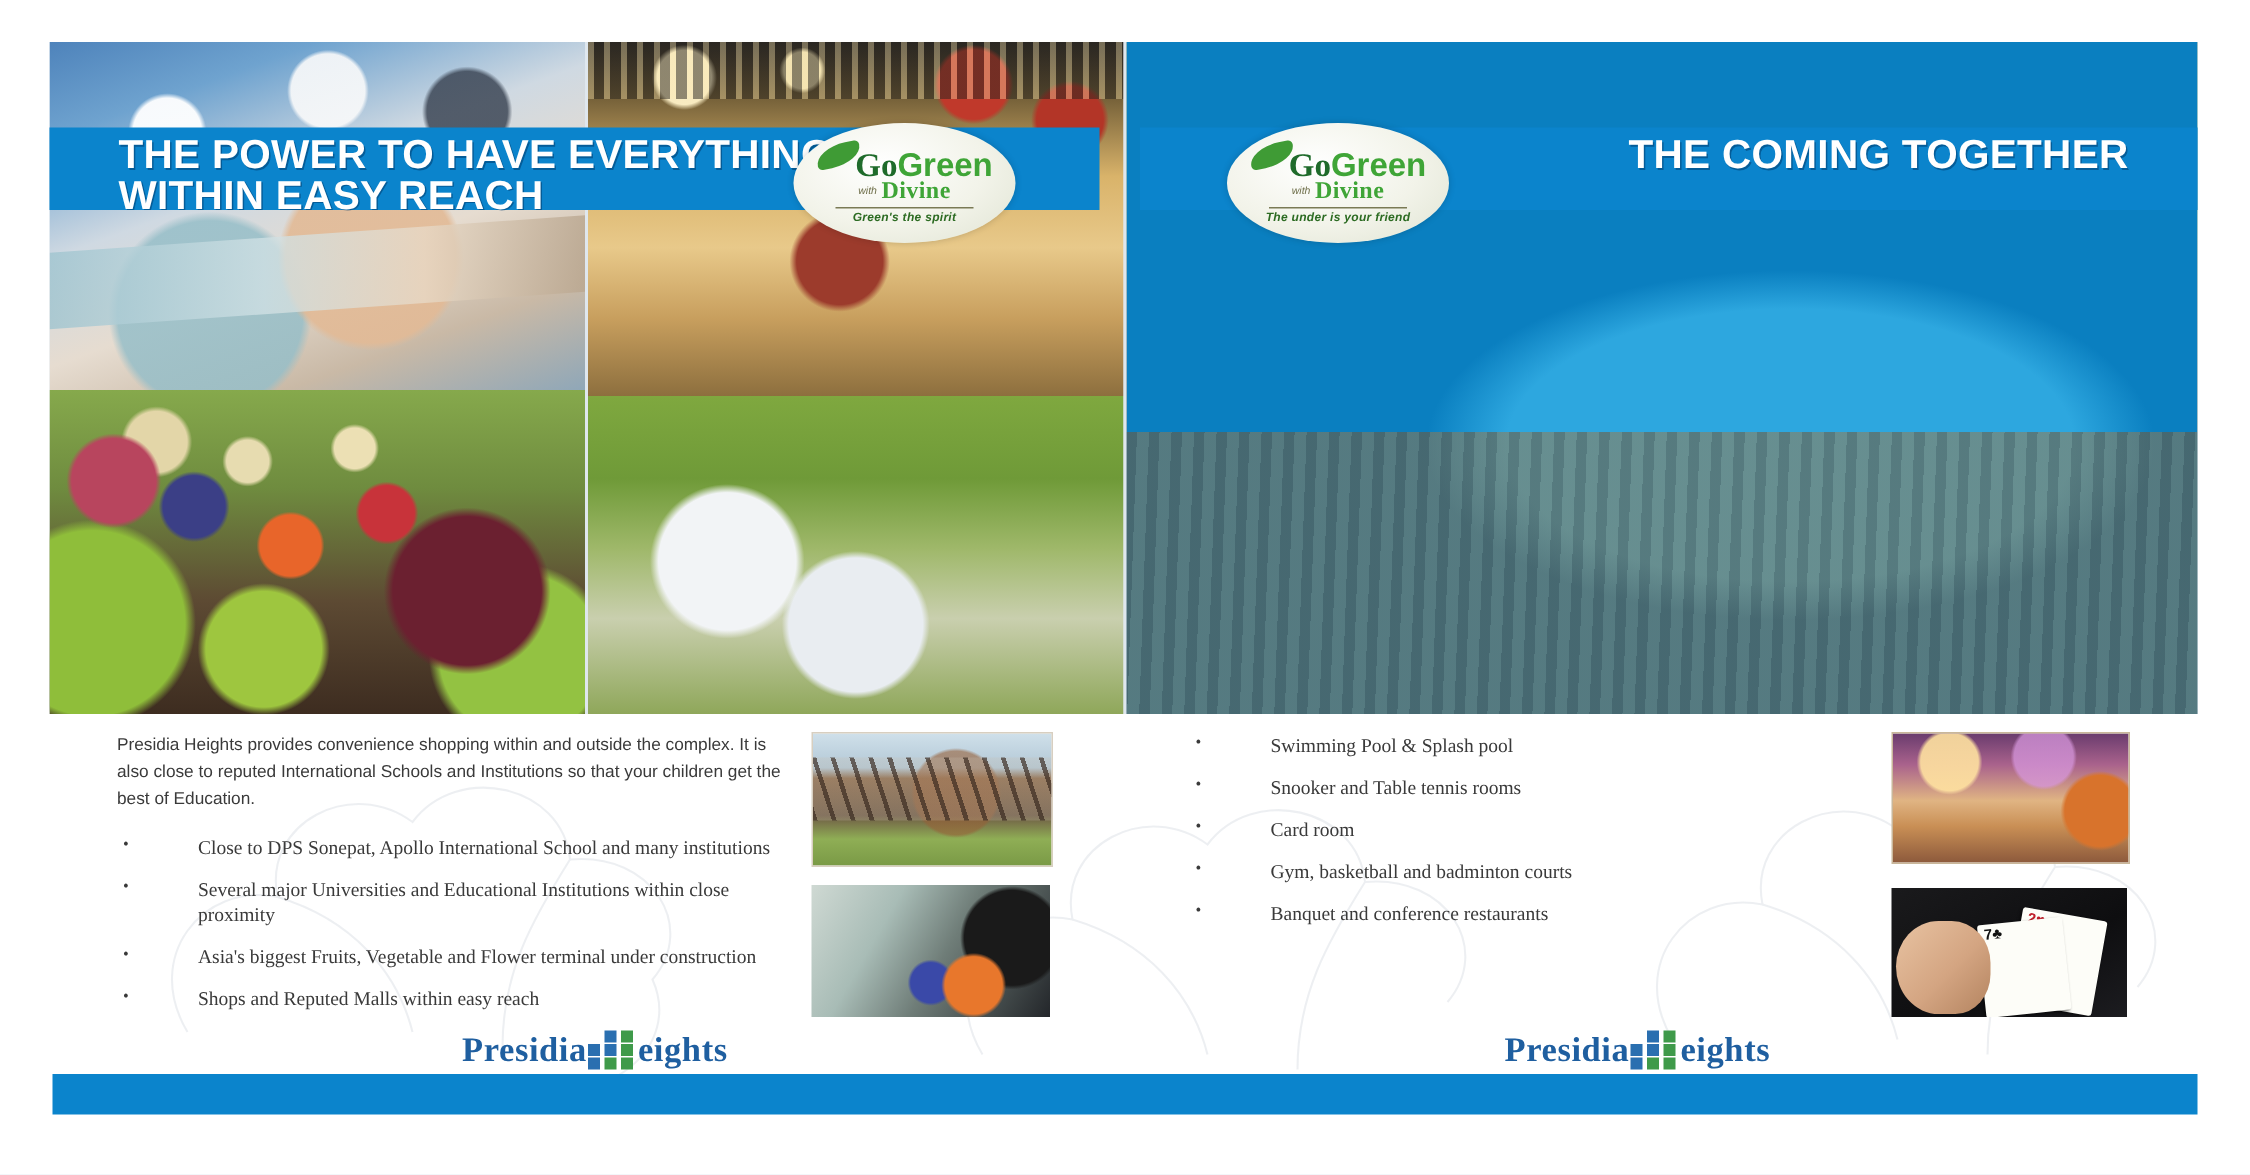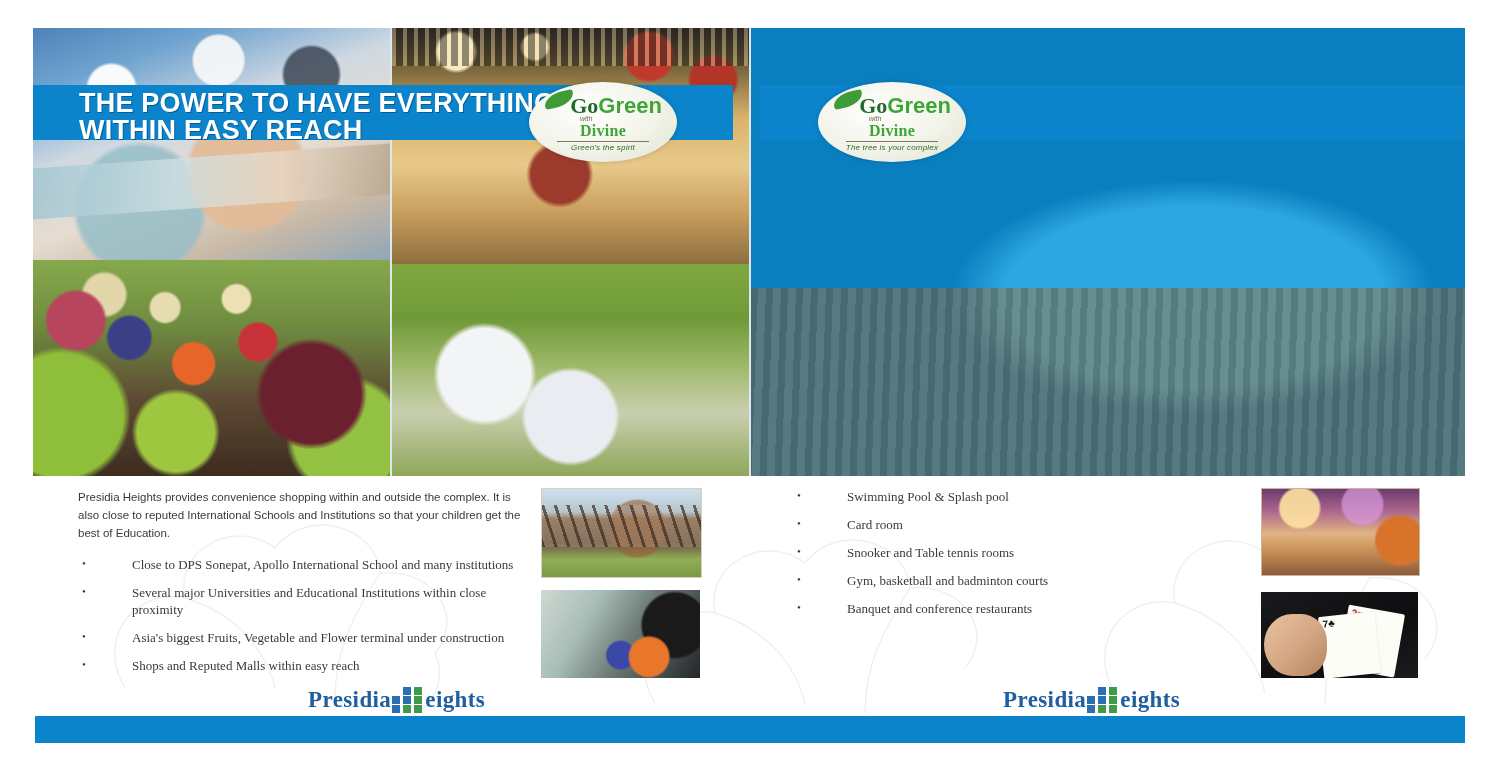--- a/index.html
+++ b/index.html
@@ -107,26 +107,26 @@
     background:radial-gradient(ellipse at 40% 35%,#ffffff 0%,#f2f3e9 55%,#dfe3d2 100%);
     box-shadow:0 0 5px rgba(0,0,0,.18);
     display:flex;flex-direction:column;align-items:center;justify-content:center;}
   .gg-left{left:529px;top:82px;}
   .gg-right{left:818px;top:82px;}
   .gg-leafrow{display:flex;align-items:flex-end;line-height:1;}
   .gg-leaf{width:30px;height:15px;margin-right:-4px;margin-bottom:10px;
     background:#3f9b35;border-radius:70% 10% 70% 10%/80% 20% 80% 20%;transform:rotate(-12deg);}
   .gg-go{font-size:22px;font-weight:bold;color:#1f6b2b;font-family:"Liberation Serif",serif;}
   .gg-green{font-size:22px;font-weight:bold;color:#3fa537;font-family:Liberation Sans, sans-serif;}
-  .gg-row2{display:flex;align-items:flex-start;margin-top:-2px;flex-direction:column;}
+  .gg-row2{display:flex;align-items:center;margin-top:-2px;}
   .gg-with{font-size:7px;color:#6f6f4a;font-style:italic;margin-right:3px;}
   .gg-divine{font-size:16px;font-weight:bold;color:#3fa537;letter-spacing:.3px;
     font-family:"Liberation Serif",serif;}
   .gg-rule{width:92px;height:1px;background:#7a7a55;margin:1px 0 1px 0;}
-  .gg-tag{font-size:8px;font-weight:normal;font-style:italic;color:#2c6b22;letter-spacing:.2px;}
+  .gg-tag{font-size:8px;font-weight:bold;font-style:italic;color:#2c6b22;letter-spacing:.2px;}
 
   
   .body-left{position:absolute;left:78px;top:488px;width:455px;}
   .body-right{position:absolute;left:793px;top:488px;width:455px;}
   .para{font-size:11.5px;line-height:18px;color:#3a3a3a;margin:0 0 14px 0;}
   ul.bullets{list-style:none;margin:0;padding:0;}
   ul.bullets li{font-size:13px;line-height:17px;color:#3a3a3a;
     position:relative;padding-left:54px;margin-bottom:11px;font-family:Liberation Serif, serif;}
   ul.bullets li:before{content:"\2022";position:absolute;left:4px;top:-1px;
     font-size:11px;color:#3a3a3a;}
@@ -198,20 +198,21 @@
 
   <div class="banner banner-left">
     <div class="headline headline-left">
       <span>THE POWER TO HAVE EVERYTHING</span>
       <span>WITHIN EASY REACH</span>
     </div>
   </div>
 
   <div class="banner banner-right">
     <div class="headline headline-right">
+      <span>THE COMING TOGETHER</span>
     </div>
   </div>
 
   <div class="gg gg-left">
     <div class="gg-leafrow">
       <span class="gg-leaf"></span>
       <span class="gg-go">Go</span>
       <span class="gg-green">Green</span>
     </div>
     <div class="gg-row2">
@@ -226,21 +227,21 @@
     <div class="gg-leafrow">
       <span class="gg-leaf"></span>
       <span class="gg-go">Go</span>
       <span class="gg-green">Green</span>
     </div>
     <div class="gg-row2">
       <span class="gg-with">with</span>
       <span class="gg-divine">Divine</span>
     </div>
     <div class="gg-rule"></div>
-    <div class="gg-tag">The tree is your complex</div>
+    <div class="gg-tag">The under is your friend</div>
   </div>
 
   <div class="watermark">
     <svg width="1430" height="300" viewBox="0 0 1430 300" fill="none" stroke="#dfe3e8" stroke-width="1.4">
       <path d="M90 250 C60 200 100 150 150 160 C140 110 200 80 240 110 C270 70 340 85 345 135 C400 130 430 180 400 215 C420 260 370 300 320 285"></path>
       <path d="M150 160 C200 175 230 210 240 250"></path>
       <path d="M345 135 C320 175 300 210 300 260"></path>
       <path d="M620 265 C590 215 630 165 680 175 C670 125 730 95 770 125 C800 85 870 100 875 150 C930 145 960 195 930 230"></path>
       <path d="M680 175 C730 190 760 225 770 265"></path>
       <path d="M875 150 C850 190 830 225 830 275"></path>
@@ -256,22 +257,22 @@
       <li>Close to DPS Sonepat, Apollo International School and many institutions</li>
       <li>Several major Universities and Educational Institutions within close proximity</li>
       <li>Asia's biggest Fruits, Vegetable and Flower terminal under construction</li>
       <li>Shops and Reputed Malls within easy reach</li>
     </ul>
   </div>
 
   <div class="body-right">
     <ul class="bullets">
       <li>Swimming Pool &amp; Splash pool</li>
+      <li>Snooker and Table tennis rooms</li>
       <li>Card room</li>
-      <li>Snooker and Table tennis rooms</li>
       <li>Gym, basketball and badminton courts</li>
       <li>Banquet and conference restaurants</li>
     </ul>
   </div>
 
   <div class="thumb t1"></div>
   <div class="thumb t2"></div>
   <div class="thumb t3"></div>
   <div class="thumb t4">
     <div class="card c1">

